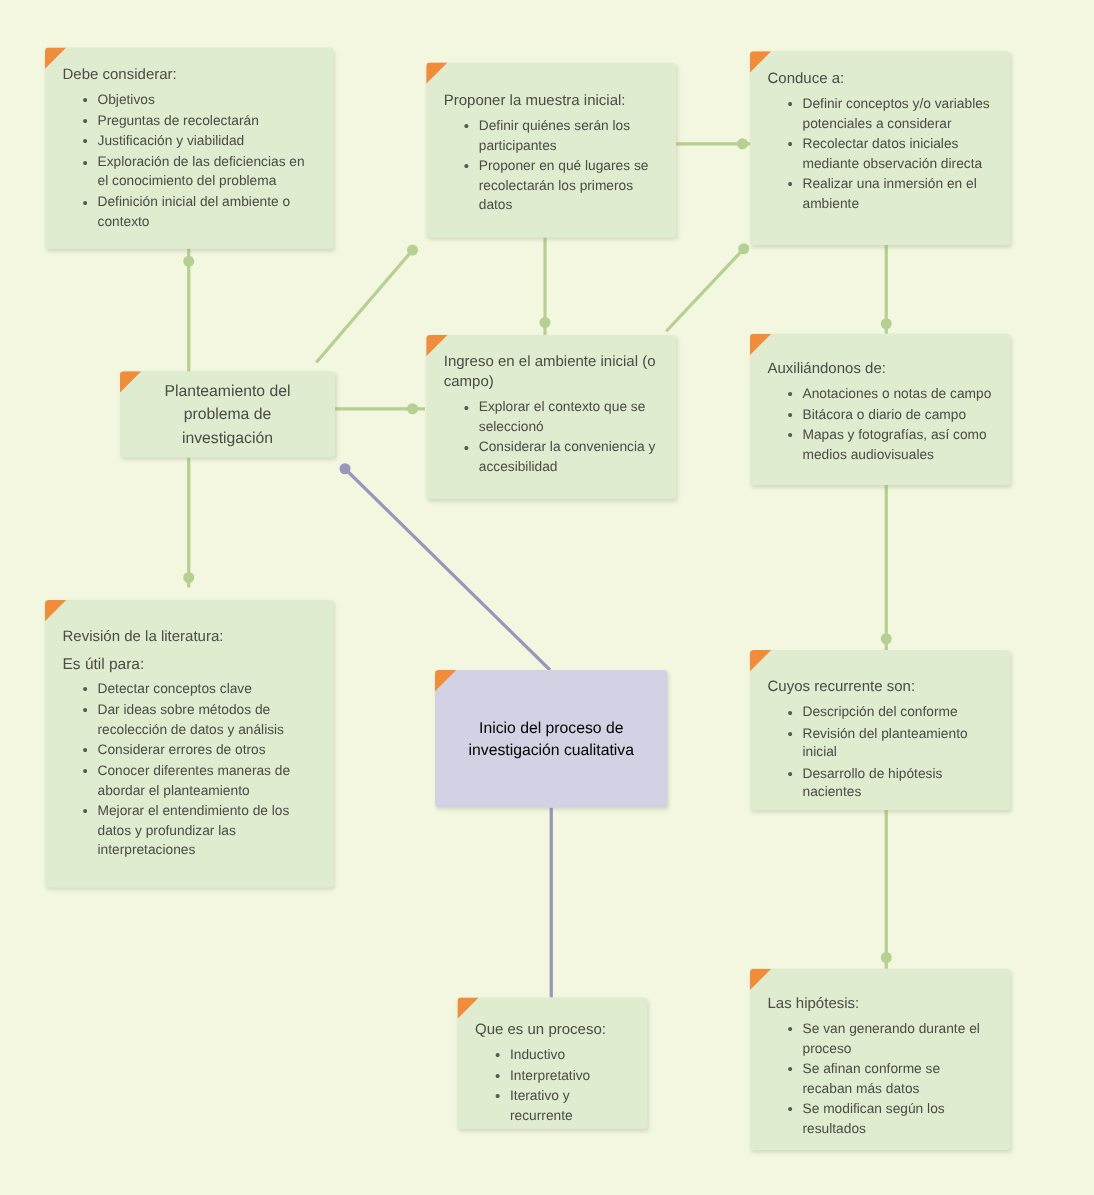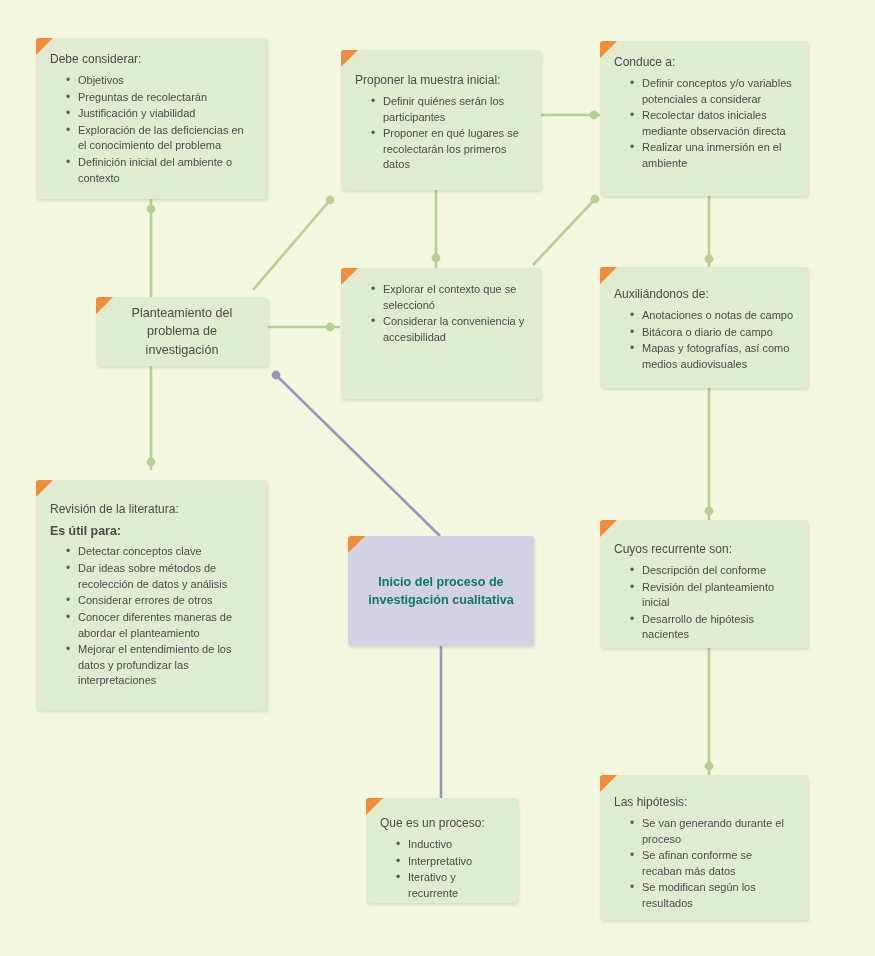--- a/index.html
+++ b/index.html
@@ -53,21 +53,20 @@
   }
   .node .heading {
     font-size: 12px;
     line-height: 1.33;
     margin: 0 0 5px 0;
   }
   .node .subheading {
     font-size: 12.4px;
     line-height: 1.33;
     margin: 0 0 5px 0;
-    font-weight: bold;
   }
   .node ul {
     margin: 0;
     padding: 0 0 0 16px;
     list-style: none;
   }
   .node ul li {
     font-size: 11px;
     line-height: 1.42;
     margin: 0 0 1px 0;
@@ -89,22 +88,22 @@
     height: 100%;
     padding: 8px 16px;
     box-sizing: border-box;
   }
   .node.center-text .ctext {
     text-align: center;
     font-size: 12.6px;
     line-height: 1.45;
   }
   .node.purple .ctext {
-    font-weight: bold;
-    color: #0f766e;
+    font-weight: normal;
+    color: #000000;
   }
 </style>
 </head>
 <body>
 
 <div id="canvas">
 
   <svg id="connectors" viewBox="0 0 875 956">
 
     <g>
@@ -208,20 +207,21 @@
   <div class="node center-text" style="left:96px; top:297px; width:172px; height:69px;">
     <span class="fold"></span>
     <div class="node-inner">
       <span class="ctext">Planteamiento del problema de investigación</span>
     </div>
   </div>
 
   <div class="node" style="left:341px; top:268px; width:200px; height:131px;">
     <span class="fold"></span>
     <div class="node-inner">
+      <p class="heading">Ingreso en el ambiente inicial (o campo)</p>
       <ul>
         <li>Explorar el contexto que se seleccionó</li>
         <li>Considerar la conveniencia y accesibilidad</li>
       </ul>
     </div>
   </div>
 
   <div class="node" style="left:600px; top:267px; width:208px; height:121px;">
     <span class="fold"></span>
     <div class="node-inner" style="padding-top:20px;">

